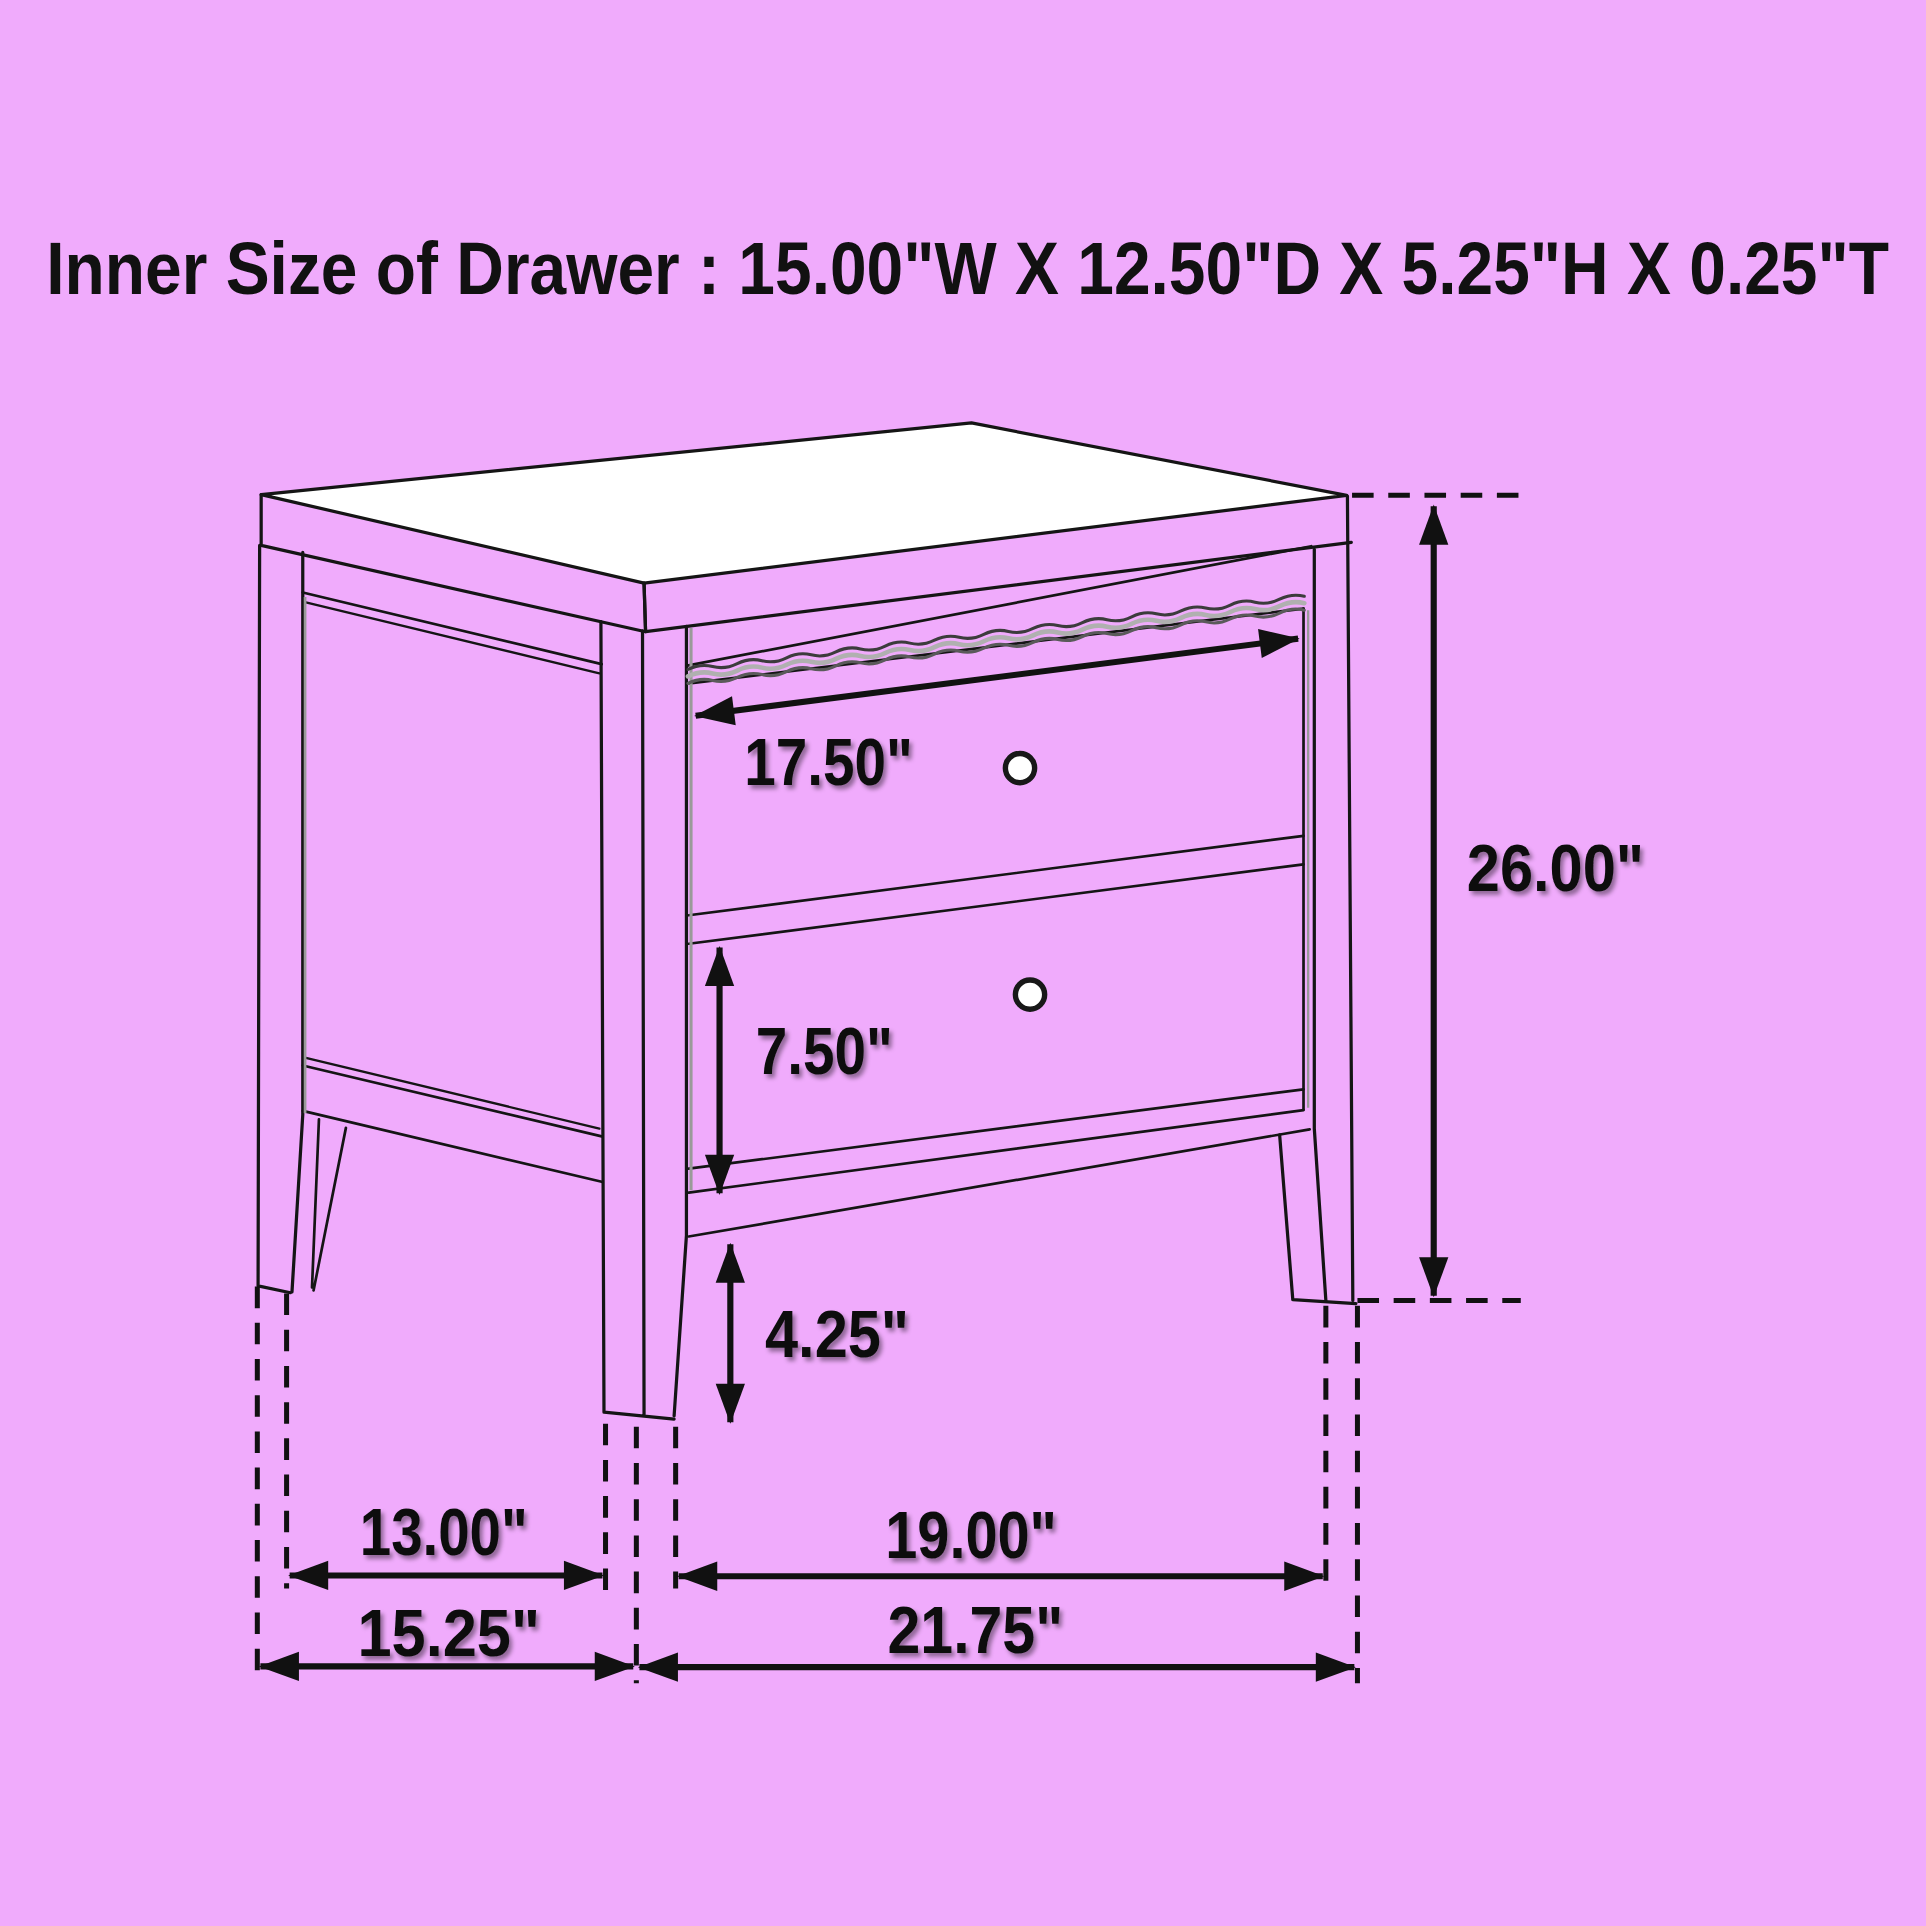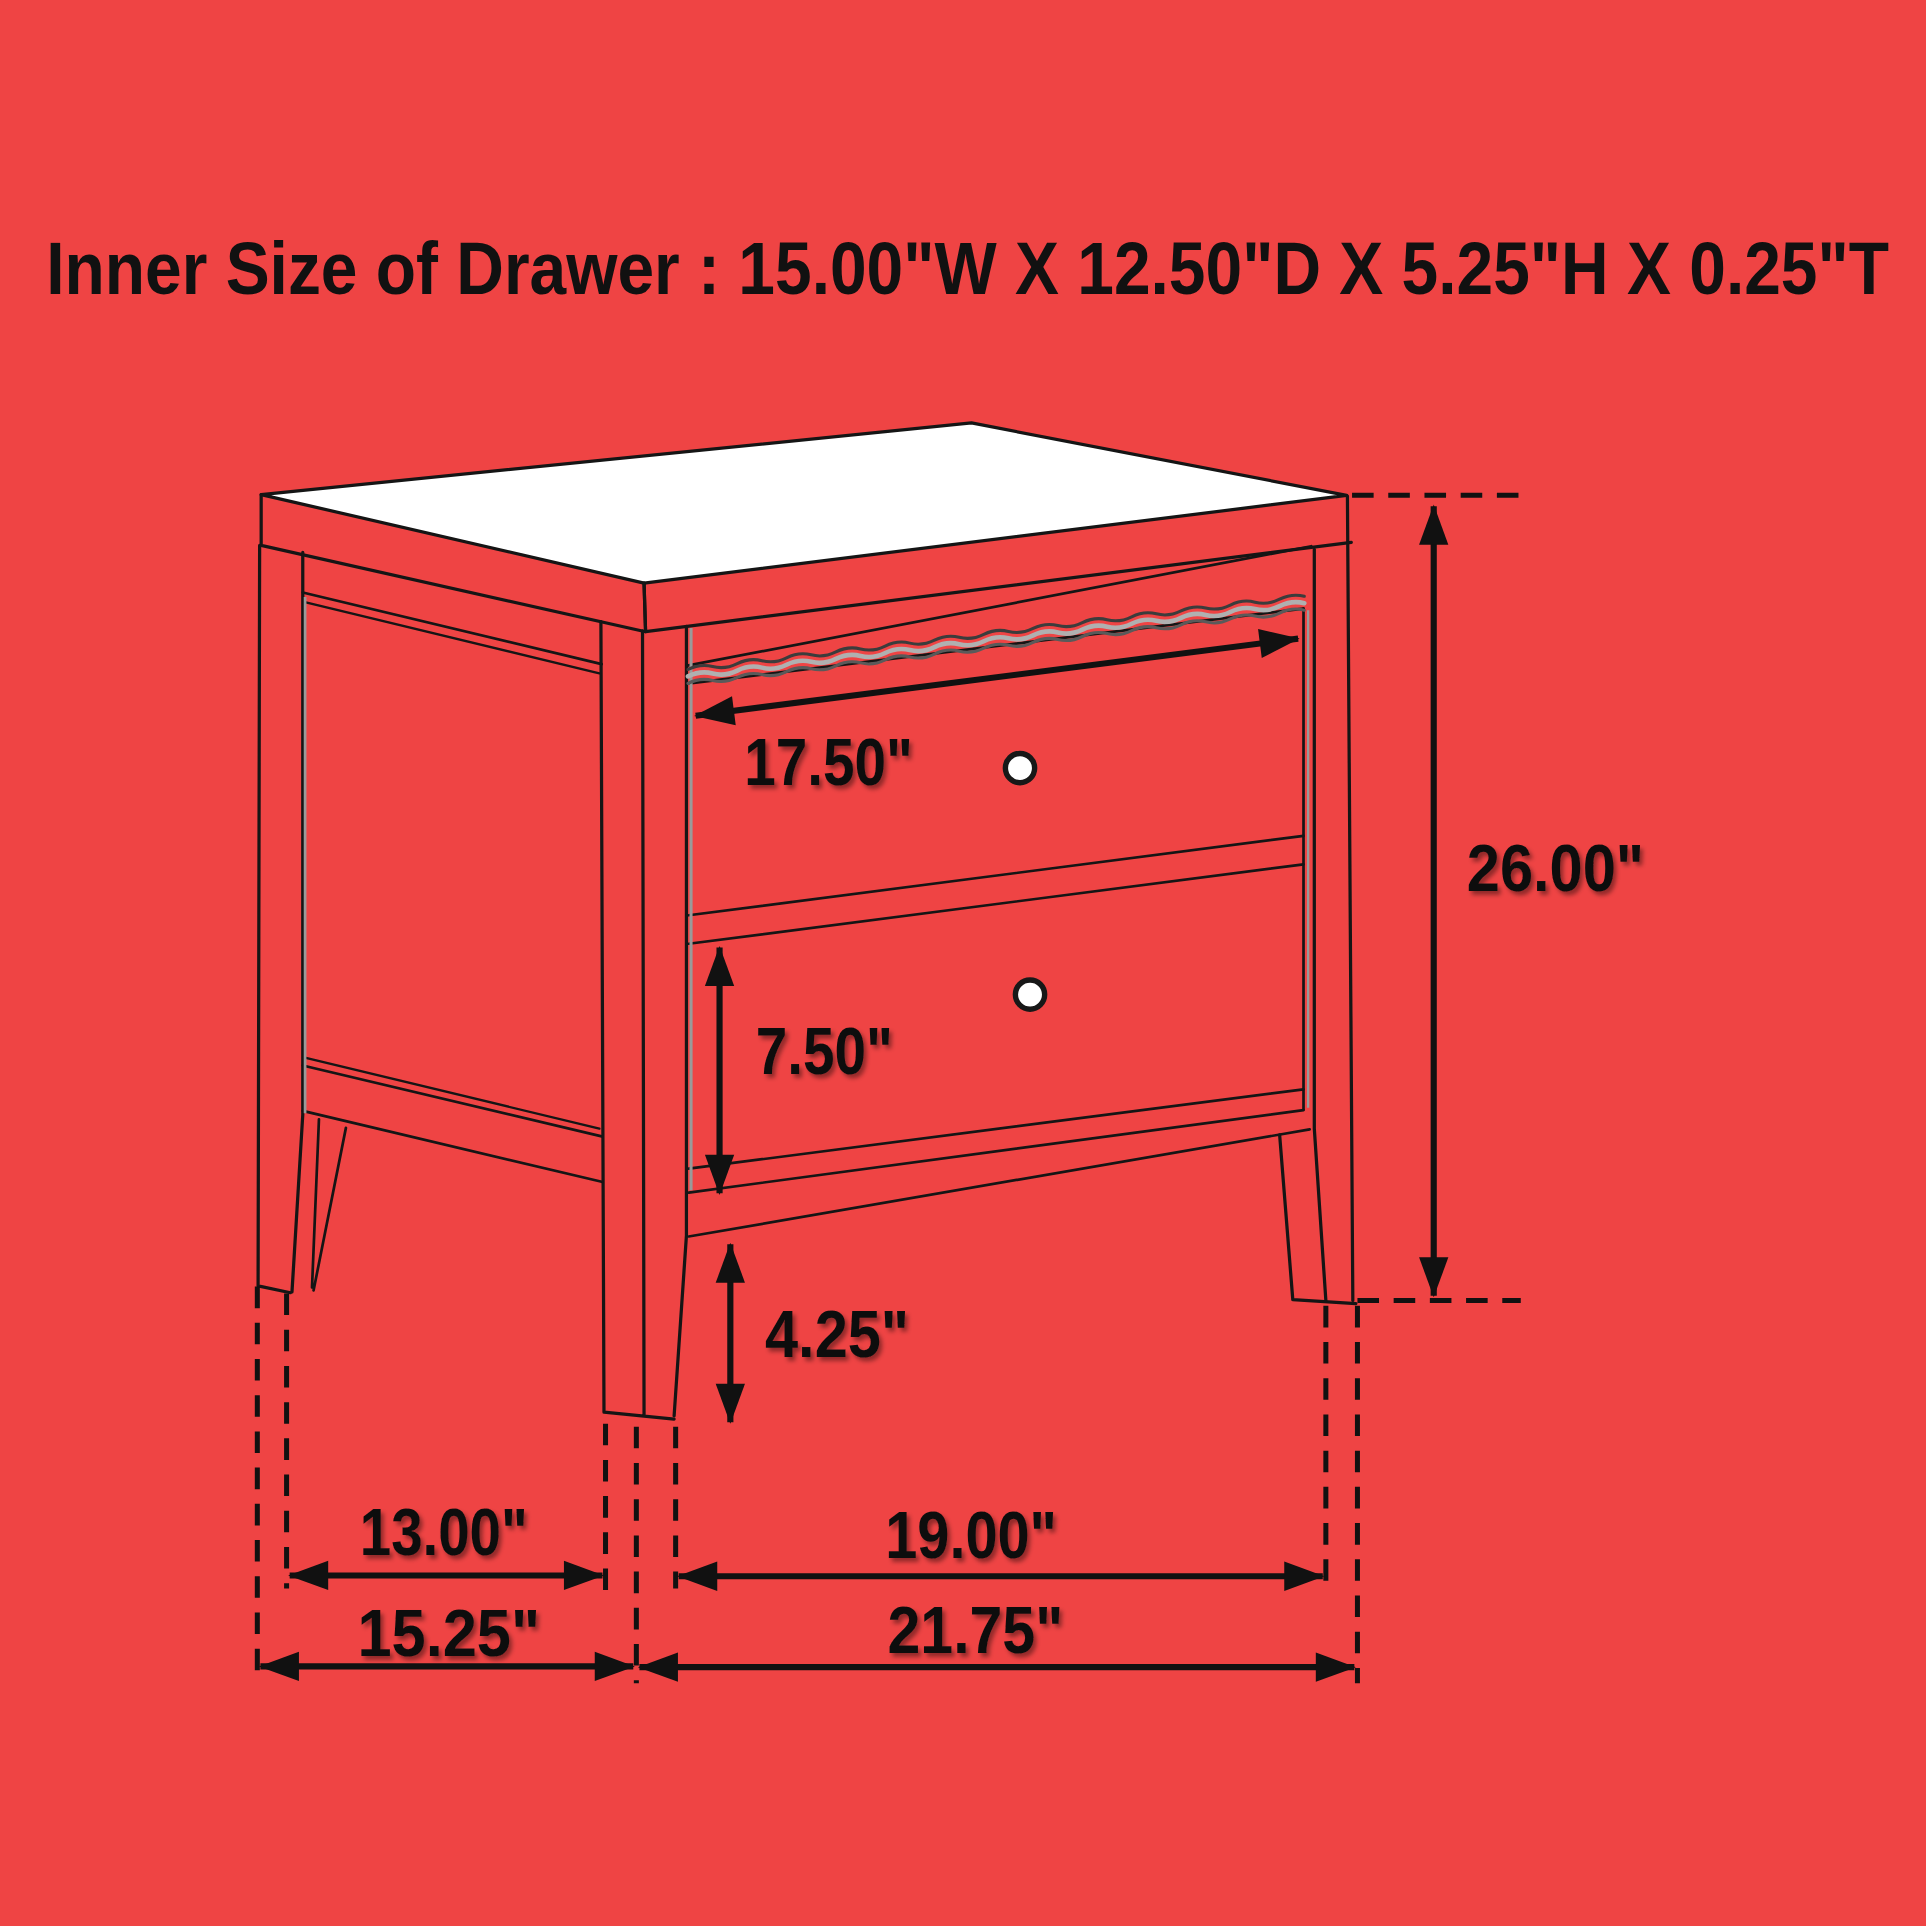--- a/index.html
+++ b/index.html
@@ -1,16 +1,16 @@
 <!DOCTYPE html>
 <html style="font-size:12.3px"><head>
 <meta charset="utf-8">
 <style>
   html,body{margin:0;padding:0;background:#ffffff;}
-  .page{width:1926px;height:1926px;position:relative;background:#ef4444;overflow:hidden;}
+  .page{width:1926px;height:1926px;position:relative;background:#f0abfc;overflow:hidden;}
   svg{position:absolute;left:0;top:0;}
   text{font-family:"Liberation Sans", sans-serif;font-weight:bold;fill:#111;}
 </style>
 </head>
 <body>
 <div class="page">
 <svg width="1926" height="1926" viewBox="0 0 2500 2500">
 <defs>
   <marker id="ah" markerUnits="userSpaceOnUse" markerWidth="70" markerHeight="46" refX="53" refY="23" orient="auto-start-reverse">
     <path d="M55,23 L3,4 L3,42 Z" fill="#111"></path>

